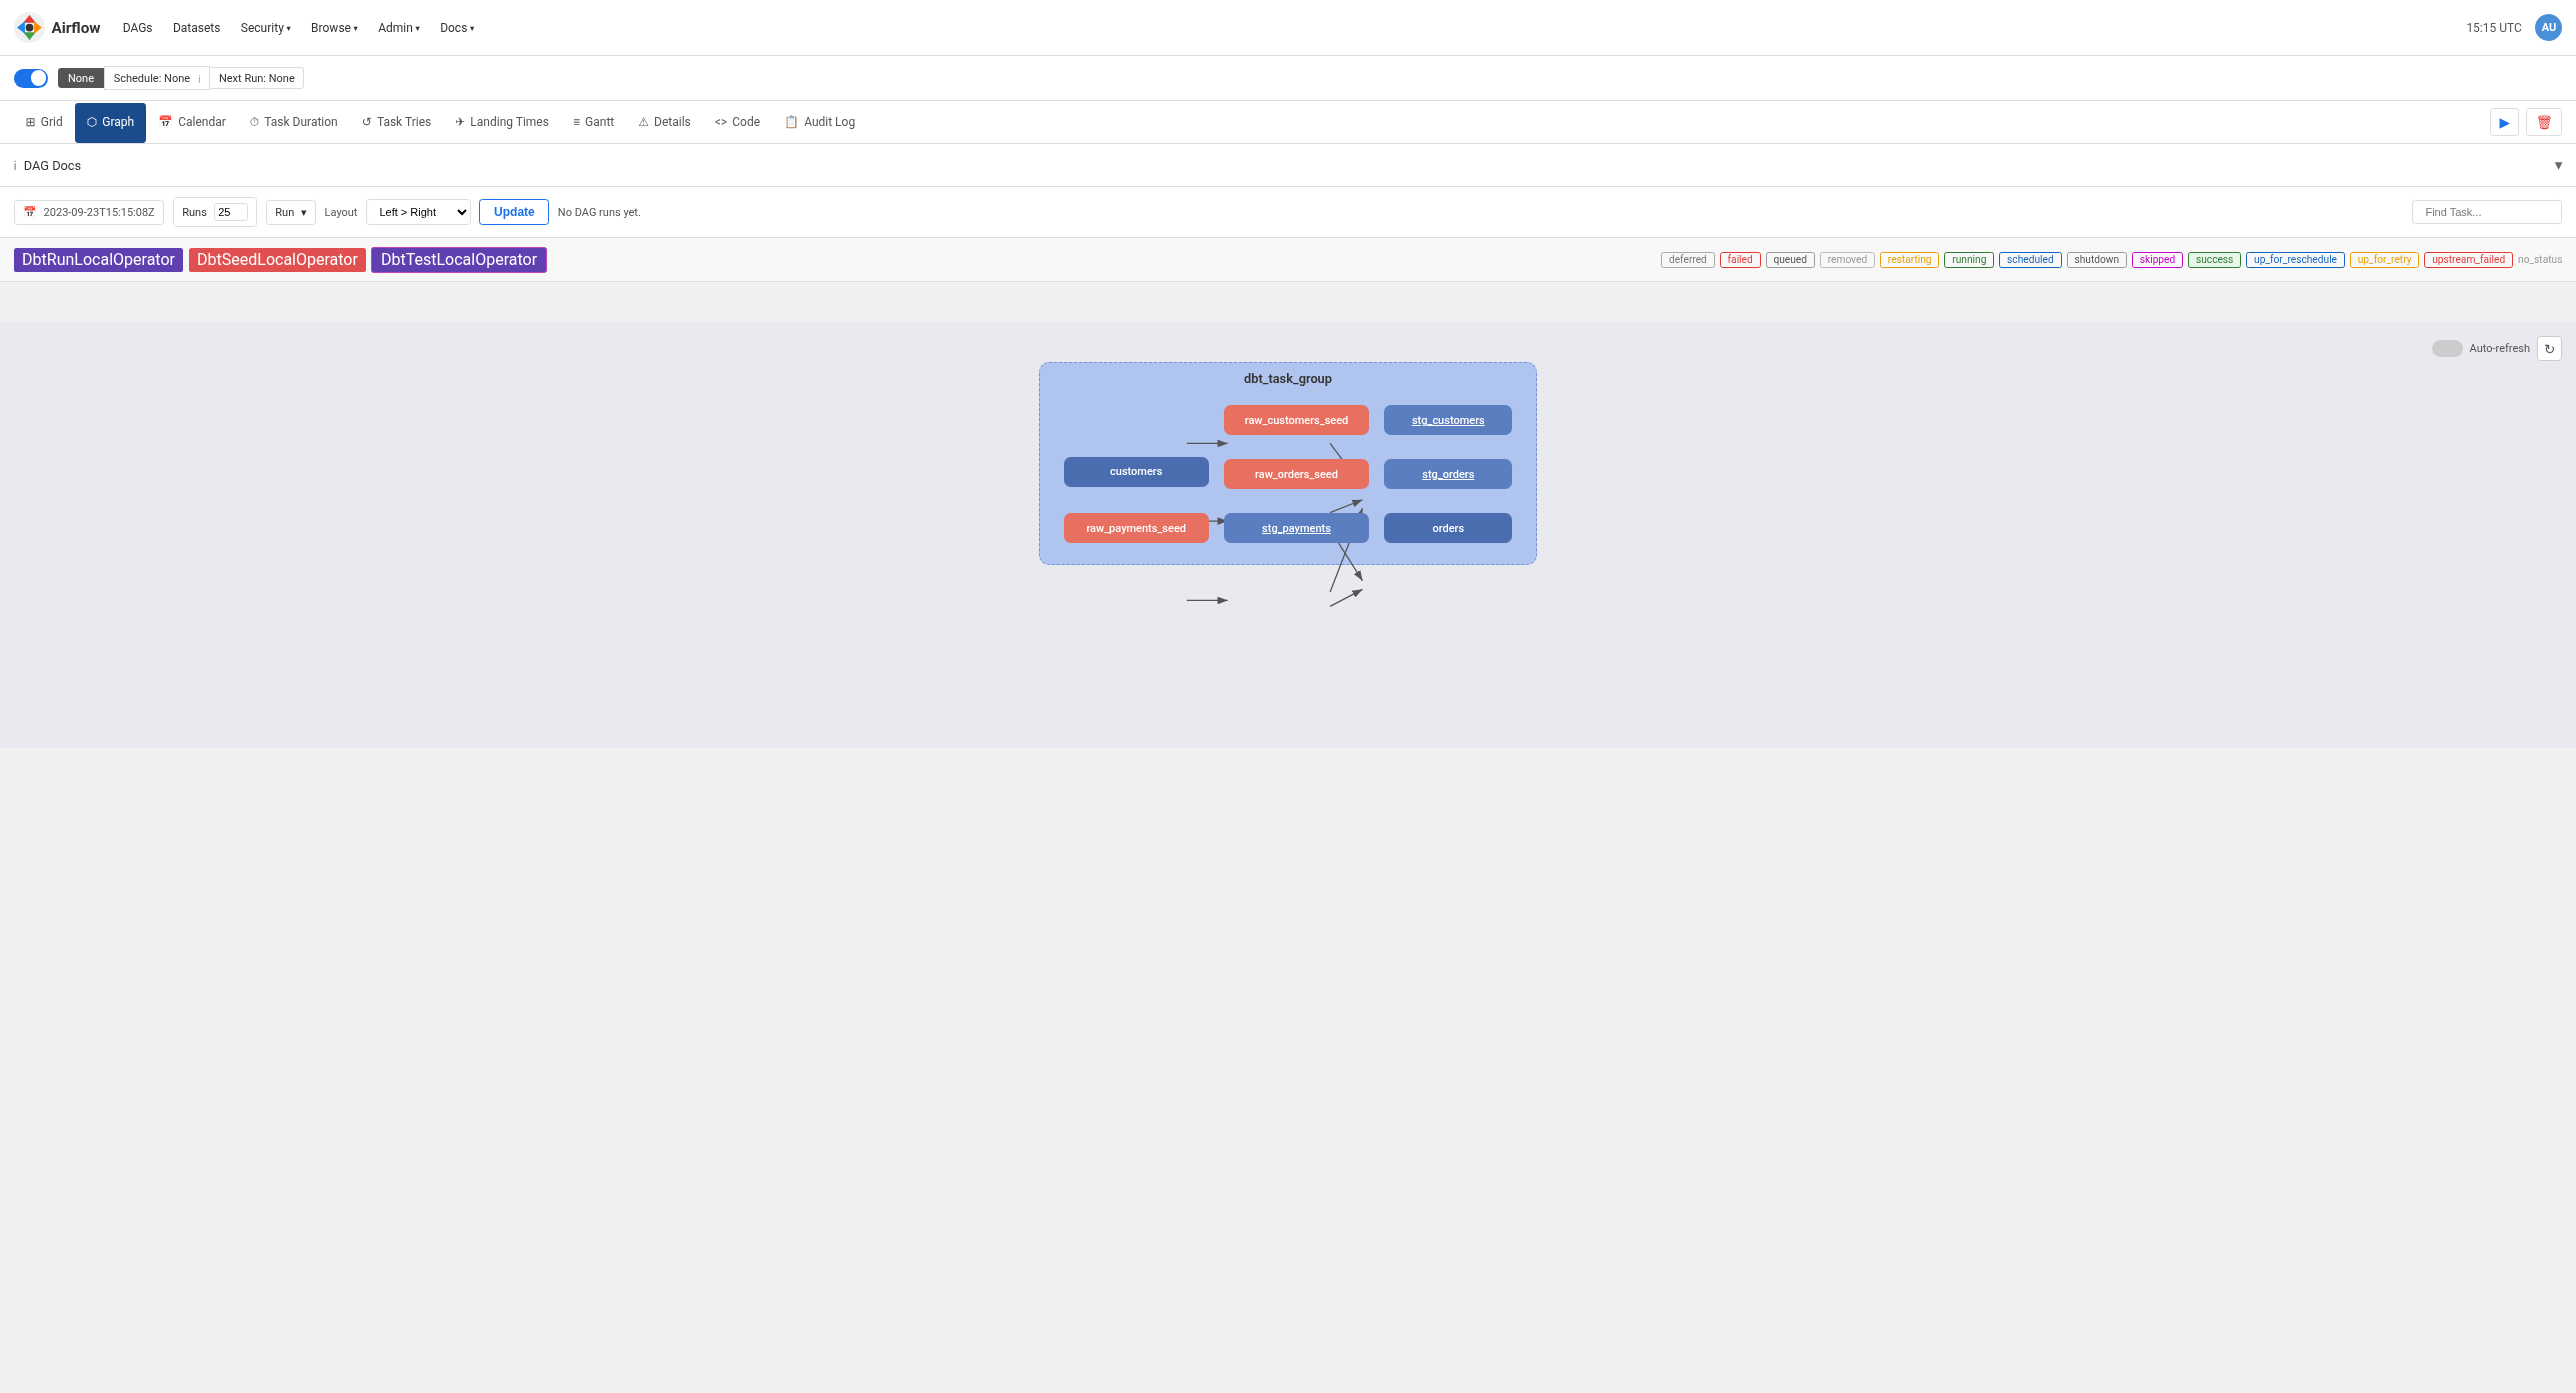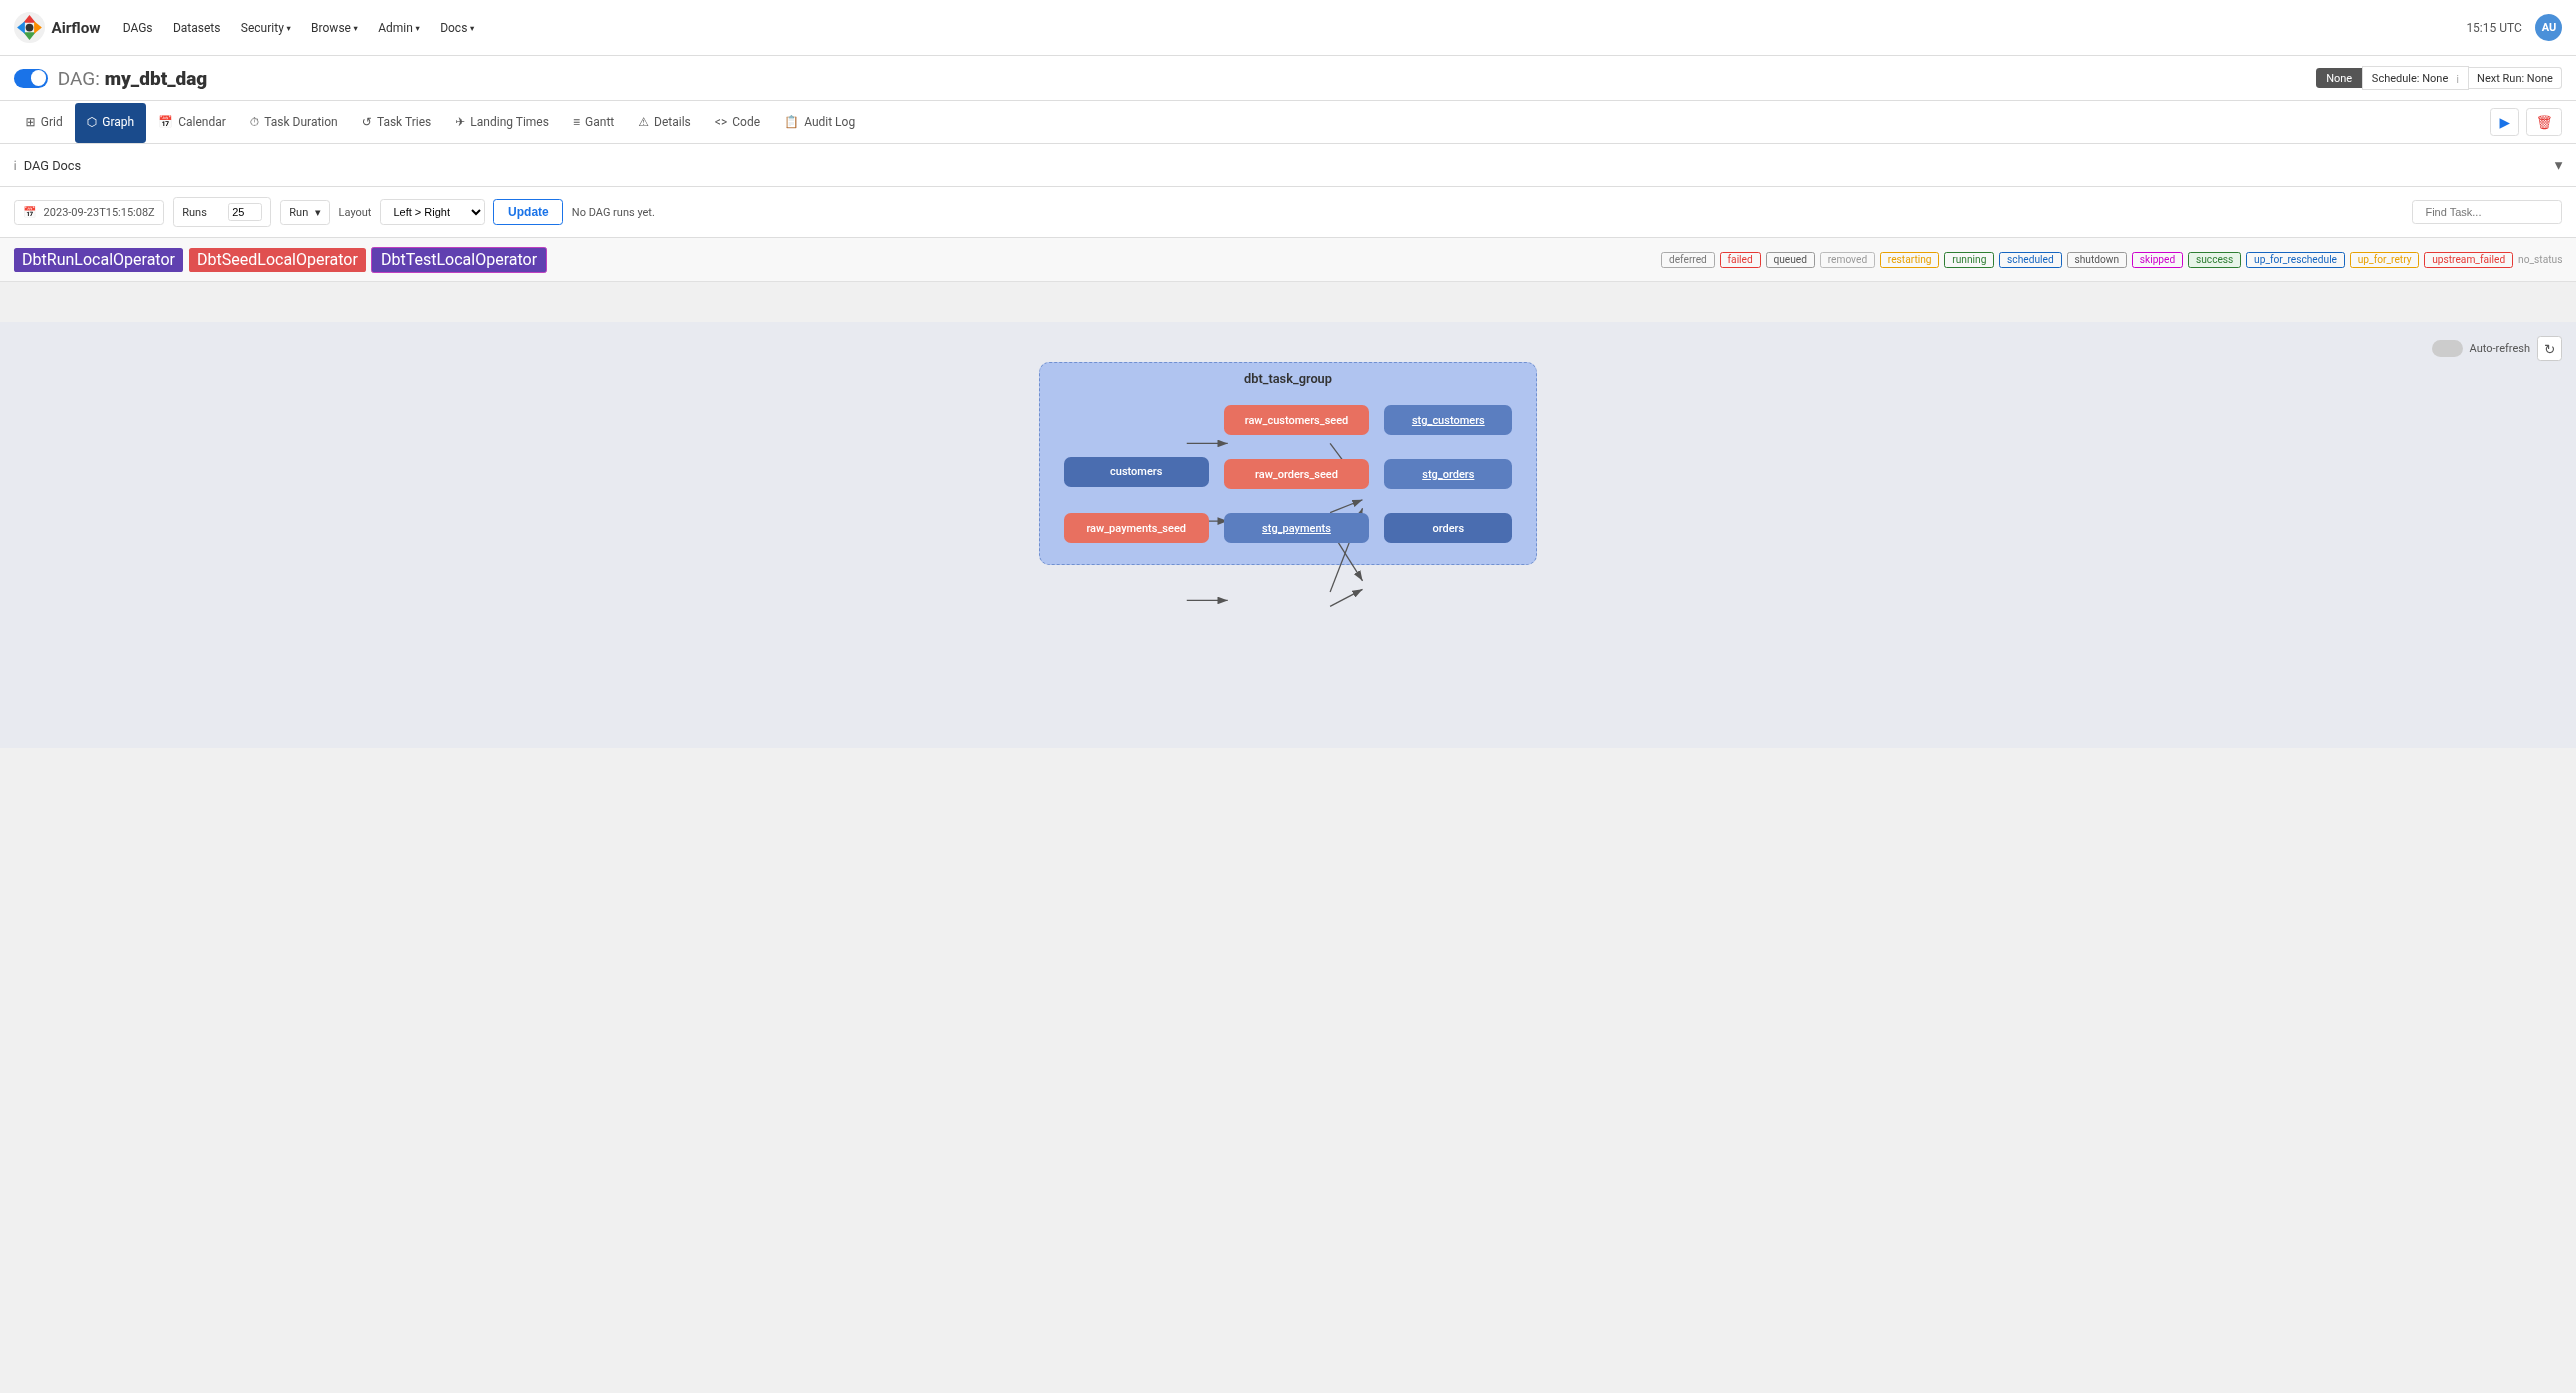--- a/index.html
+++ b/index.html
@@ -37,21 +37,21 @@
     .tab-btn-play { color: #1a73e8; }
     .tab-btn-delete { color: #e53935; }
 
     
     .dag-docs { background: white; margin: 0; padding: 12px 13.6px; border-bottom: 0.9px solid #ddd; display: flex; align-items: center; justify-content: space-between; cursor: pointer; }
     .dag-docs-left { display: flex; align-items: center; gap: 6.8px; font-size: 12.8px; color: #333; }
 
     
     .controls { background: white; padding: 10.2px 13.6px; display: flex; align-items: center; gap: 8.5px; border-bottom: 0.9px solid #ddd; }
     .ctrl-date { display: flex; align-items: center; gap: 6.8px; border: 0.9px solid #ddd; border-radius: 3.4px; padding: 5.1px 8.5px; background: white; font-size: 11px; color: #555; }
-    .ctrl-runs { display: flex; align-items: center; gap: 21px; border: 0.9px solid #ddd; border-radius: 3.4px; padding: 5.1px 8.5px; background: white; font-size: 11px; }
+    .ctrl-runs { display: flex; align-items: center; gap: 7px; border: 0.9px solid #ddd; border-radius: 3.4px; padding: 5.1px 8.5px; background: white; font-size: 11px; }
     .ctrl-run { display: flex; align-items: center; gap: 6.8px; border: 0.9px solid #ddd; border-radius: 3.4px; padding: 5.1px 8.5px; background: white; font-size: 11px; cursor: pointer; }
     .ctrl-layout { display: flex; align-items: center; gap: 6.8px; font-size: 11px; color: #555; }
     .ctrl-select { border: 0.9px solid #ddd; border-radius: 3.4px; padding: 5.1px 8.5px; font-size: 11px; background: white; cursor: pointer; }
     .ctrl-update { background: white; border: 1.7px solid #1a73e8; color: #1a73e8; border-radius: 3.4px; padding: 5.1px 13.6px; font-size: 12px; font-weight: 600; cursor: pointer; }
     .ctrl-no-runs { font-size: 11px; color: #555; }
     .ctrl-spacer { flex: 1; }
     .ctrl-search { border: 0.9px solid #ddd; border-radius: 3.4px; padding: 5.1px 12px; font-size: 11px; width: 150px; color: #aaa; }
 
     
     .legend { background: #f8f8f8; padding: 8.5px 13.6px; display: flex; align-items: center; gap: 5.1px; flex-wrap: wrap; border-bottom: 0.9px solid #e0e0e0; }
@@ -128,24 +128,20 @@
       <span>Docs</span> 
       <span class="chevron">▾</span>
     </div>
   <div class="nav-spacer"></div>
   <div class="nav-time">15:15 UTC</div>
   <div class="nav-avatar">AU</div>
 </nav>
 
 <div class="dag-header">
   <div class="dag-toggle"></div>
-  <div class="dag-title">
-    <span>DAG:</span>
-    <strong>my_dbt_dag</strong>
-  </div>
   <div class="dag-meta">
     <div class="dag-meta-none">None</div>
     <div class="dag-meta-schedule">
       <span>Schedule: None</span>
       <span style="color:#aaa">ℹ</span>
     </div>
     <div class="dag-meta-next">Next Run: None</div>
   </div>
 </div>
 

